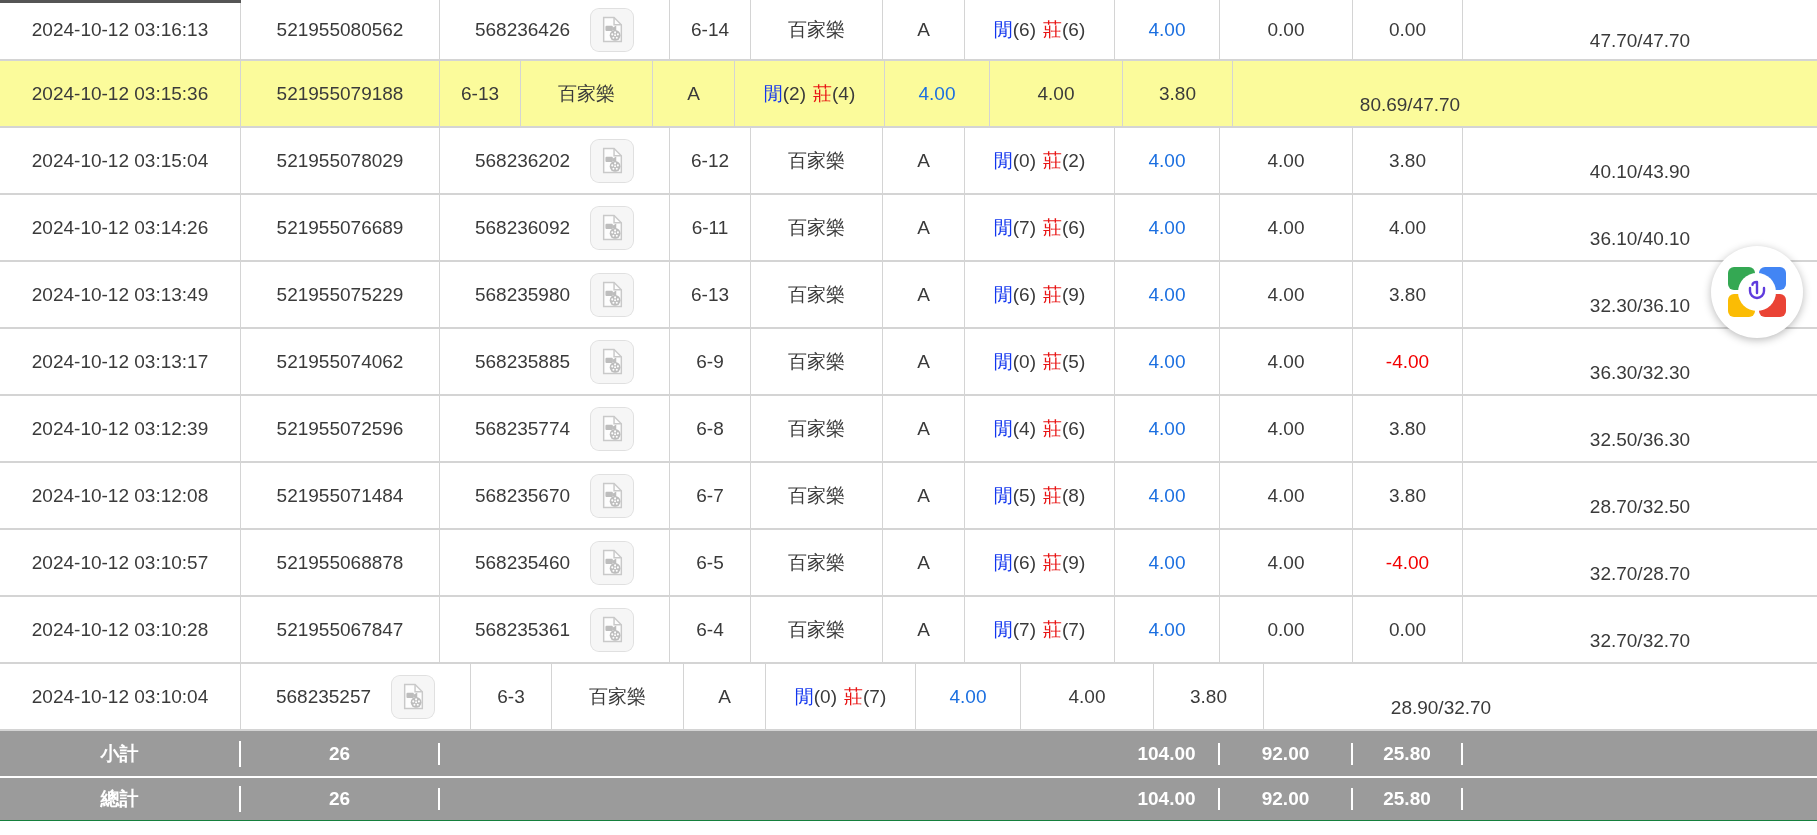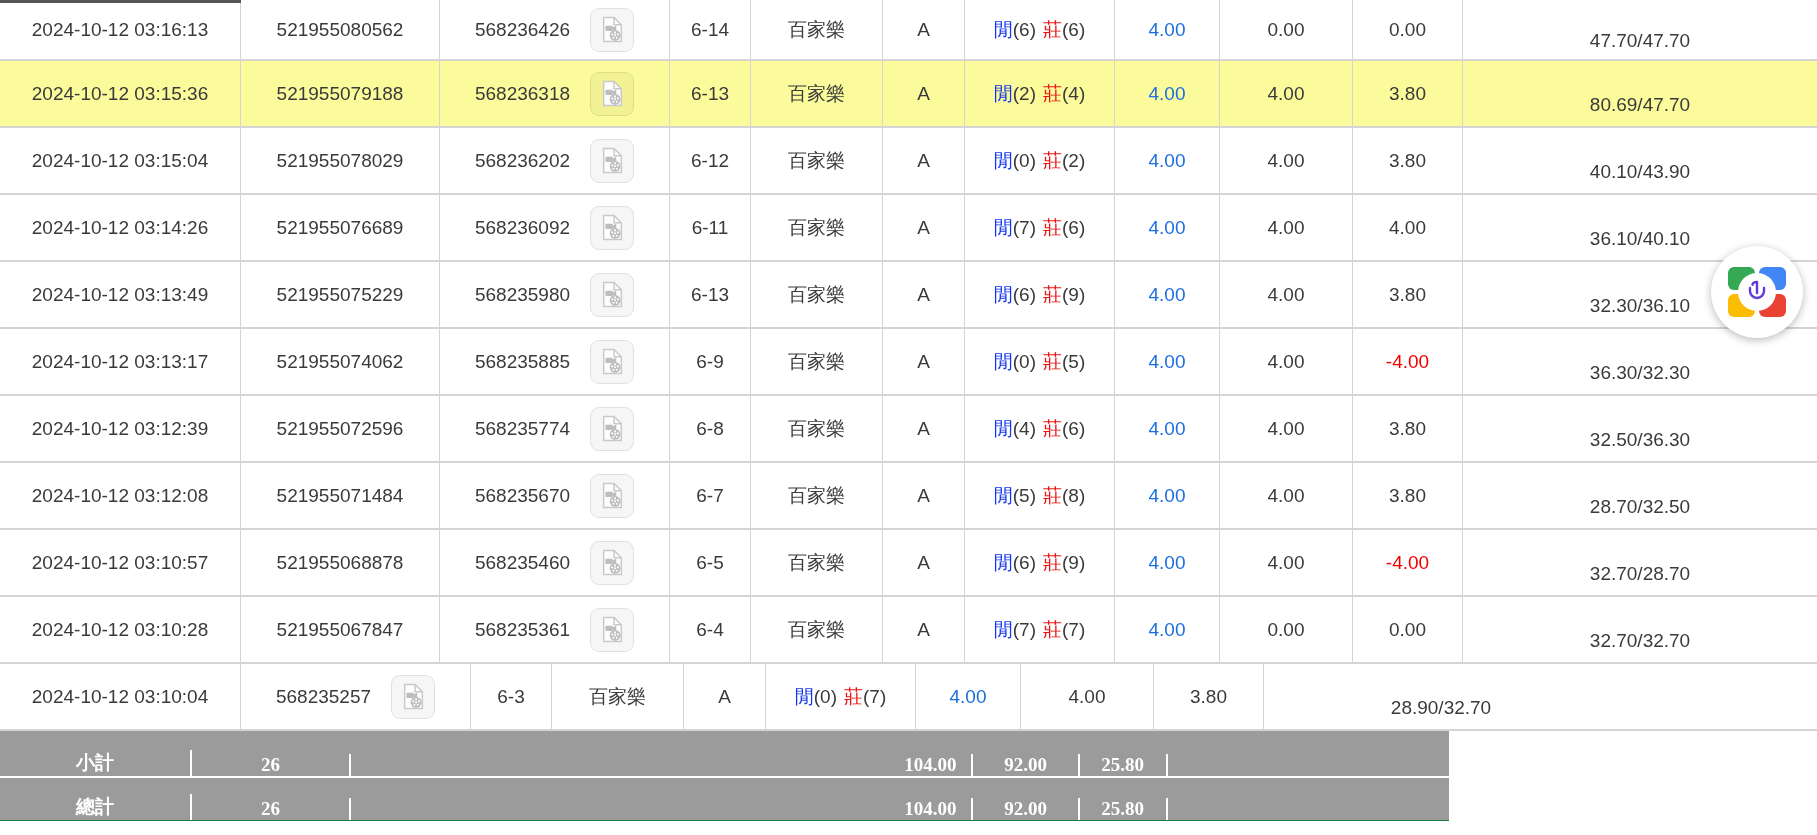--- a/index.html
+++ b/index.html
@@ -51,23 +51,23 @@
     display:flex;align-items:center;justify-content:center;
     cursor:pointer;padding:0;flex:0 0 auto;
   }
   .amt{color:var(--link);cursor:pointer;text-decoration:none;}
   .neg{color:var(--negative);}
   .pl{color:var(--player);}
   .bl{color:var(--banker);margin-left:7px;}
   .pv,.bv{color:var(--text);}
   
   .frow{
-    display:flex;width:1449px;height:45px;
+    display:flex;width:1817px;height:45px;
     background:var(--footer-bg);color:#fff;font-weight:bold;
-    align-items:flex-end;border-top:2px solid #fff;font-family:Liberation Serif, serif;
+    align-items:center;border-top:2px solid #fff;
   }
   .frow:first-of-type{border-top:0;}
   .frow:last-of-type{border-bottom:1px solid #15803d;}
   .frow .c{border-right:2px solid #fff;}
   .frow .c:last-child{border-right:none;}
   
   .top-line{position:absolute;left:0;top:0;width:241px;height:3px;background:#555;}
   
   .float-btn{
     position:absolute;left:1711px;top:246px;width:92px;height:92px;
@@ -128,38 +128,20 @@
       <a class="amt">4.00</a>
     </div>
     <div class="c c-valid">0.00</div>
     <div class="c c-winloss">0.00</div>
     <div class="c c-balance">47.70/47.70</div>
   </div>
 
   <div class="row hl">
     <div class="c c-time">2024-10-12 03:15:36</div>
     <div class="c c-betid">521955079188</div>
-    <div class="c c-gameid">
-      <span>568236318</span>
-      <button class="vbtn">
-        <svg width="27" height="27" viewBox="0 0 26 26">
-          <path d="M4.5 1.5 h10 l7 7 v16 h-17 z" fill="#fdfdfd" stroke="#c9c9c9" stroke-width="1.4"></path>
-          <path d="M14.5 1.5 v7 h7" fill="none" stroke="#c9c9c9" stroke-width="1.4"></path>
-          <rect x="6.2" y="9.5" width="7.2" height="5" rx="1" fill="#bdbdbd"></rect>
-          <path d="M13.4 11 l3.2 -1.8 v6.2 l-3.2 -1.8 z" fill="#bdbdbd"></path>
-          <circle cx="15.5" cy="18.6" r="5.2" fill="#bdbdbd"></circle>
-          <circle cx="15.5" cy="18.6" r="1" fill="#fff"></circle>
-          <circle cx="15.5" cy="15.8" r="1" fill="#fff"></circle>
-          <circle cx="12.8" cy="17.7" r="1" fill="#fff"></circle>
-          <circle cx="13.9" cy="20.9" r="1" fill="#fff"></circle>
-          <circle cx="17.1" cy="20.9" r="1" fill="#fff"></circle>
-          <circle cx="18.2" cy="17.7" r="1" fill="#fff"></circle>
-        </svg>
-      </button>
-    </div>
     <div class="c c-round">6-13</div>
     <div class="c c-game">百家樂</div>
     <div class="c c-table">A</div>
     <div class="c c-result">
       <span class="pl">閒</span>
           <span class="pv">(2)</span>
       <span class="bl">莊</span>
           <span class="bv">(4)</span>
     </div>
     <div class="c c-bet">

